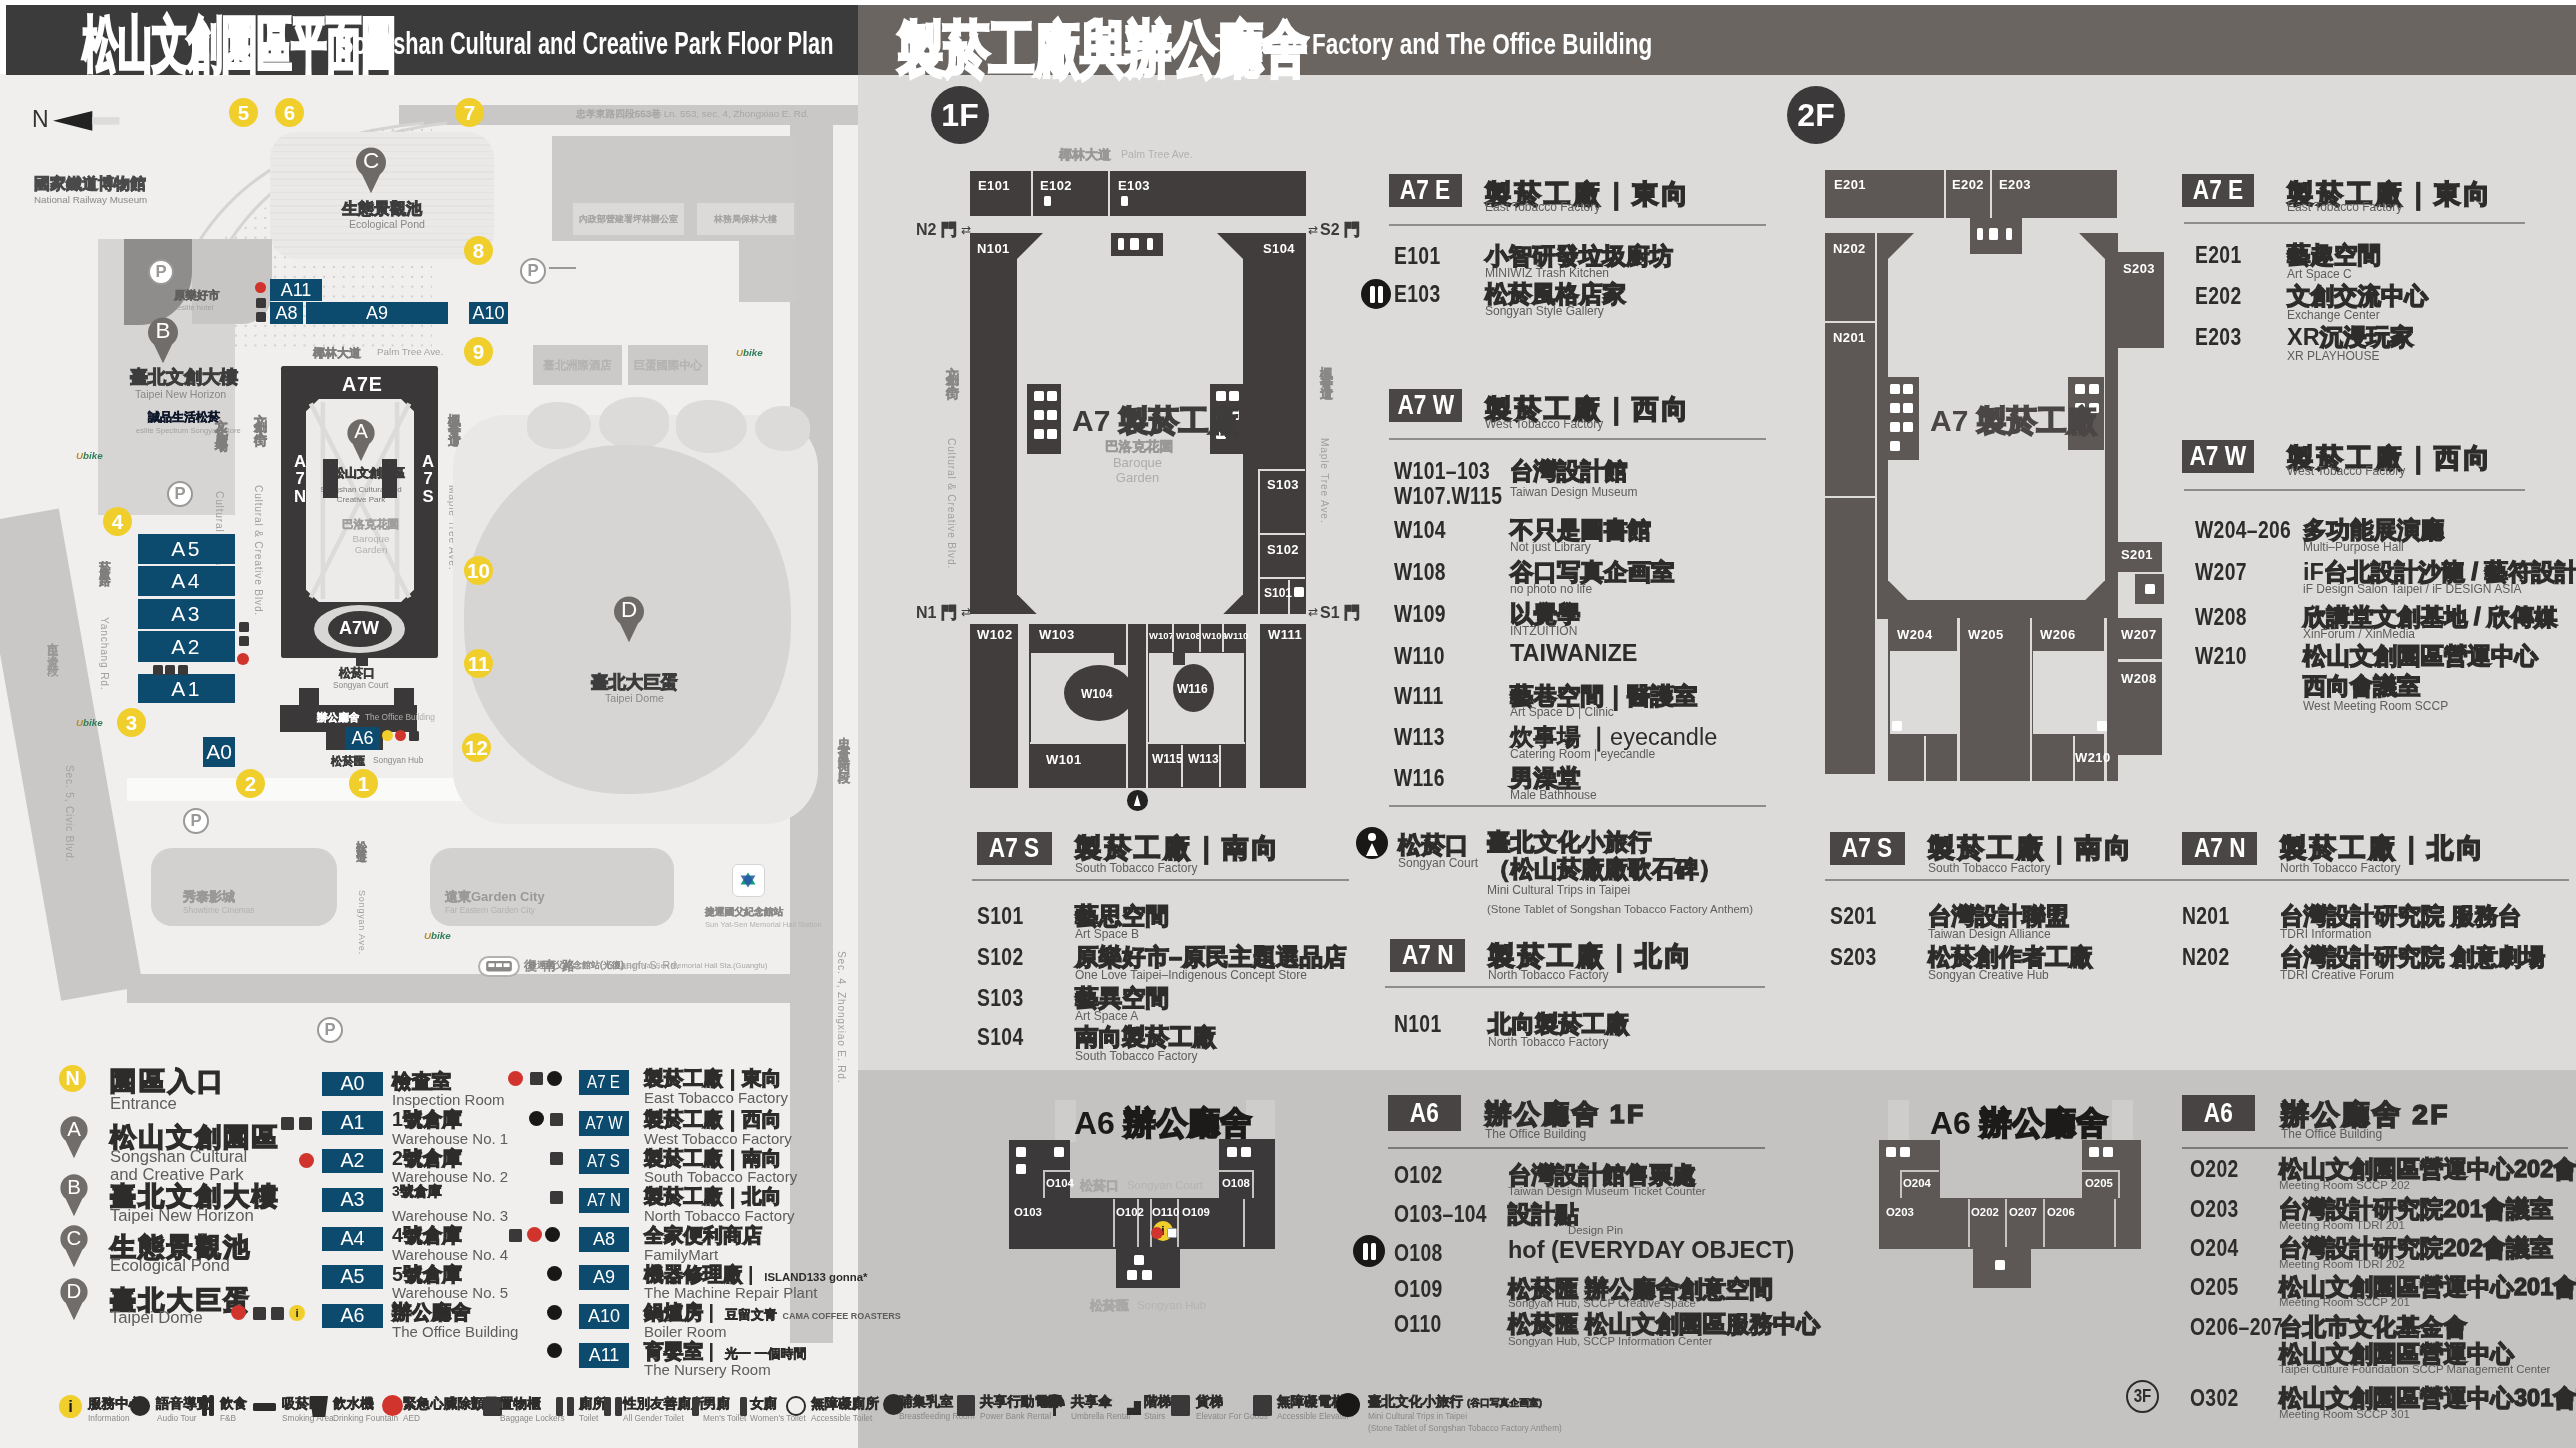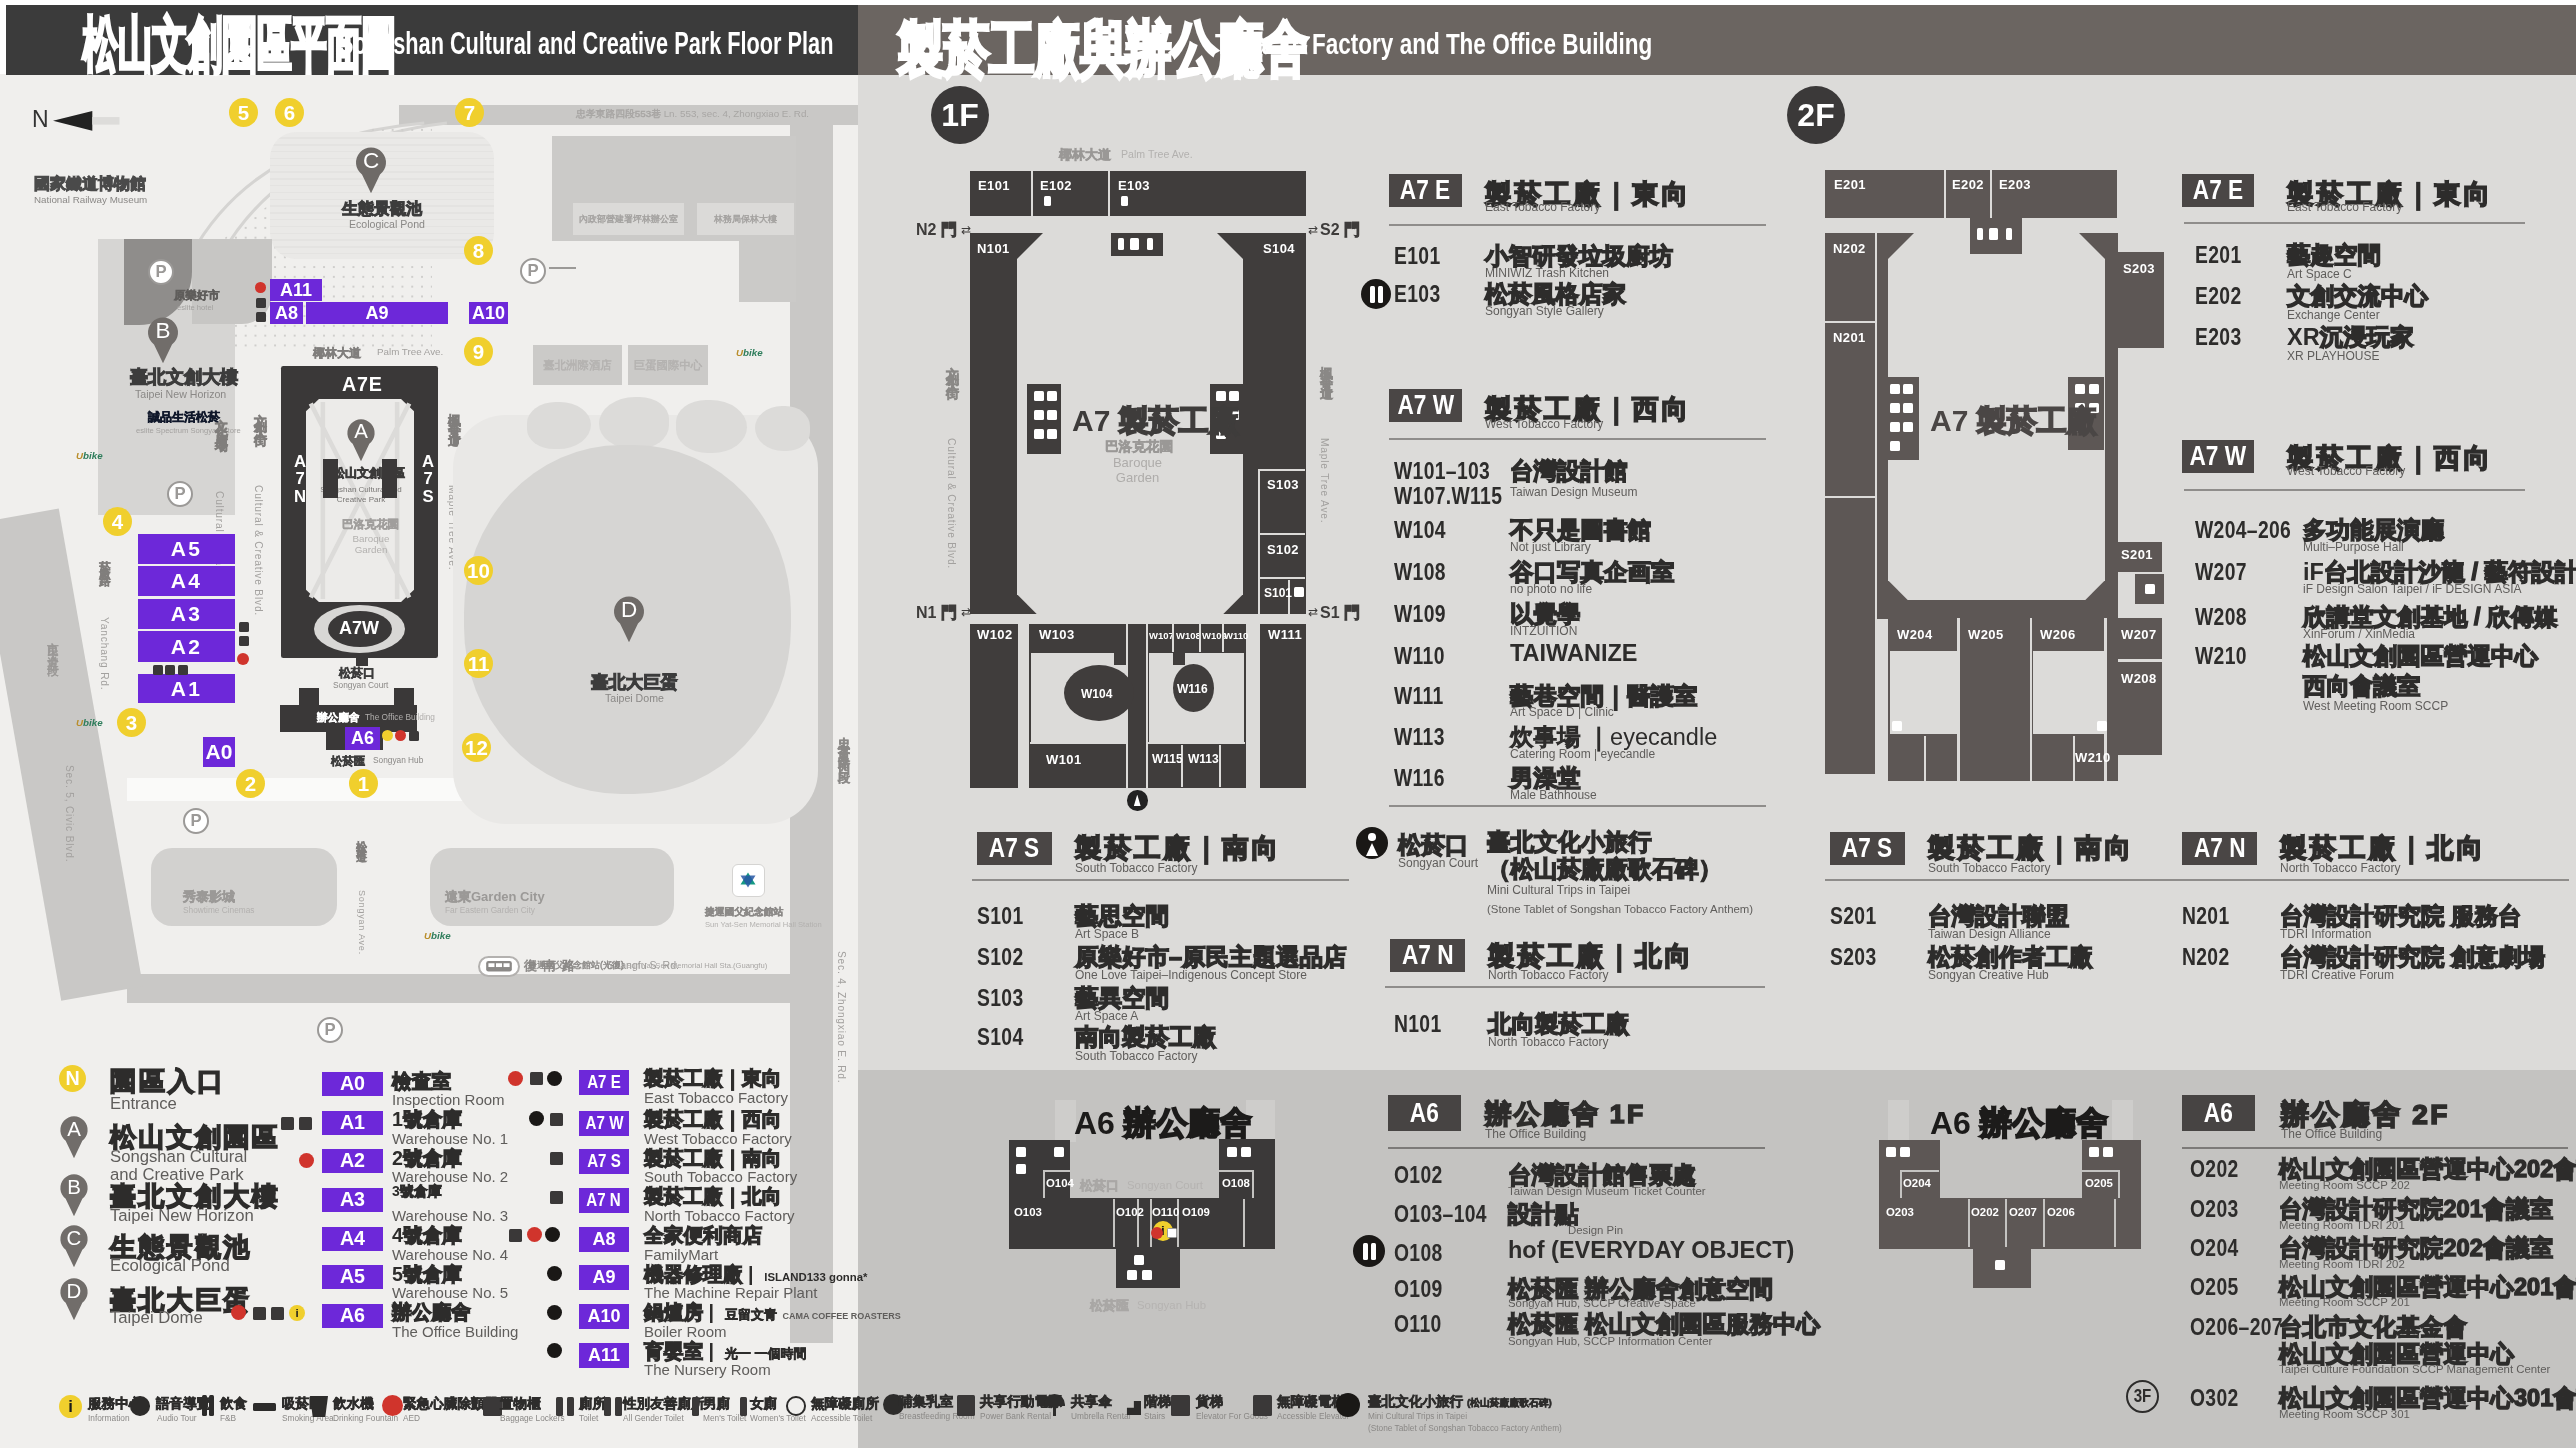--- a/index.html
+++ b/index.html
@@ -2,21 +2,21 @@
 <html style="font-size:12px"><head><meta charset="utf-8">
 <style>
 *{margin:0;padding:0;box-sizing:border-box}
 html,body{width:2576px}
 body{font-family:"Liberation Sans",sans-serif;background:#fff}
 #page{position:relative;width:2576px;height:1449px;background:#fff;overflow:hidden}
 .a{position:absolute}
 .k{-webkit-text-stroke:.062em currentColor}
 .kk{-webkit-text-stroke:.045em currentColor}
 .yc{position:absolute;width:29px;height:29px;border-radius:50%;background:#f0cf2d;color:#fff;font-weight:bold;font-size:20.5px;display:flex;align-items:center;justify-content:center}
-.bx{position:absolute;background:#6d28d9;color:#fff;font-weight:bold;display:flex;align-items:center;justify-content:center}
+.bx{position:absolute;background:#0c4a6e;color:#fff;font-weight:normal;display:flex;align-items:center;justify-content:center}
 .hbx{position:absolute;background:#4a4645;color:#fff;font-weight:bold;display:flex;align-items:center;justify-content:center;font-size:27px}
 .room{position:absolute;color:#fff;font-size:13px;font-weight:bold;letter-spacing:0.4px}
 .room2{position:absolute;color:#fff;font-size:12px;font-weight:bold}
 .vt{position:absolute;writing-mode:vertical-rl;text-orientation:upright;color:#807e7c;font-size:13px;font-weight:bold;letter-spacing:6.8px}
 .vte{position:absolute;writing-mode:vertical-rl;color:#a3a19f;font-size:10.2px;letter-spacing:0.8px}
 .code{position:absolute;font-weight:bold;color:#2d2c2b;font-size:23px;letter-spacing:0.4px}
 .rl{position:absolute;height:1.5px;background:#8f8d8b}
 .pc{position:absolute;width:26px;height:26px;border-radius:50%;background:#fff;border:2.3px solid #9b9997;color:#9b9997;font-weight:bold;font-size:16.7px;display:flex;align-items:center;justify-content:center}
 .sx70{transform:scaleX(.70);transform-origin:left top;white-space:nowrap}
 .sx78{white-space:nowrap}
@@ -830,17 +830,17 @@
 <div class="a" style="left:1120px;top:1394px;width:21px;height:21px;background:#2d2c2b;clip-path:polygon(0 100%,33% 100%,33% 66%,66% 66%,66% 33%,100% 33%,100% 0,100% 100%)"></div>
 <div class="a kk" style="left:1144px;top:1393px;font-size:13.6px;font-weight:bold;color:#2d2c2b">階梯</div>
 <div class="a sx78" style="left:1144px;top:1411px;font-size:8.3px;color:#8a8886">Stairs</div>
 <div class="a icd" style="left:1170px;top:1394px;width:19.7px;height:21px"></div>
 <div class="a kk" style="left:1196px;top:1393px;font-size:13.6px;font-weight:bold;color:#2d2c2b">貨梯</div>
 <div class="a sx78" style="left:1196px;top:1411px;font-size:8.3px;color:#8a8886">Elevator For Goods</div>
 <div class="a icd" style="left:1252px;top:1394px;width:19.7px;height:21px"></div>
 <div class="a kk" style="left:1277px;top:1393px;font-size:13.6px;font-weight:bold;color:#2d2c2b">無障礙電梯</div>
 <div class="a sx78" style="left:1277px;top:1411px;font-size:8.3px;color:#8a8886">Accessible Elevator</div>
 <div class="a" style="left:1336px;top:1393px;width:24px;height:24px;border-radius:50%;background:#1a1816"></div>
-<div class="a kk" style="left:1368px;top:1393px;font-size:13.6px;font-weight:bold;color:#2d2c2b">臺北文化小旅行 <span style="font-size:9.8px">(松山菸廠廠歌石碑)</span></div>
+<div class="a kk" style="left:1368px;top:1393px;font-size:13.6px;font-weight:bold;color:#2d2c2b">臺北文化小旅行 <span style="font-size:9.8px">(谷口写真企画室)</span></div>
 <div class="a sx78" style="left:1368px;top:1411px;font-size:8.3px;color:#8a8886">Mini Cultural Trips in Taipei</div>
 <div class="a sx78" style="left:1368px;top:1423px;font-size:8.3px;color:#8a8886">(Stone Tablet of Songshan Tobacco Factory Anthem)</div>
 </div>
 
 
 </body></html>

